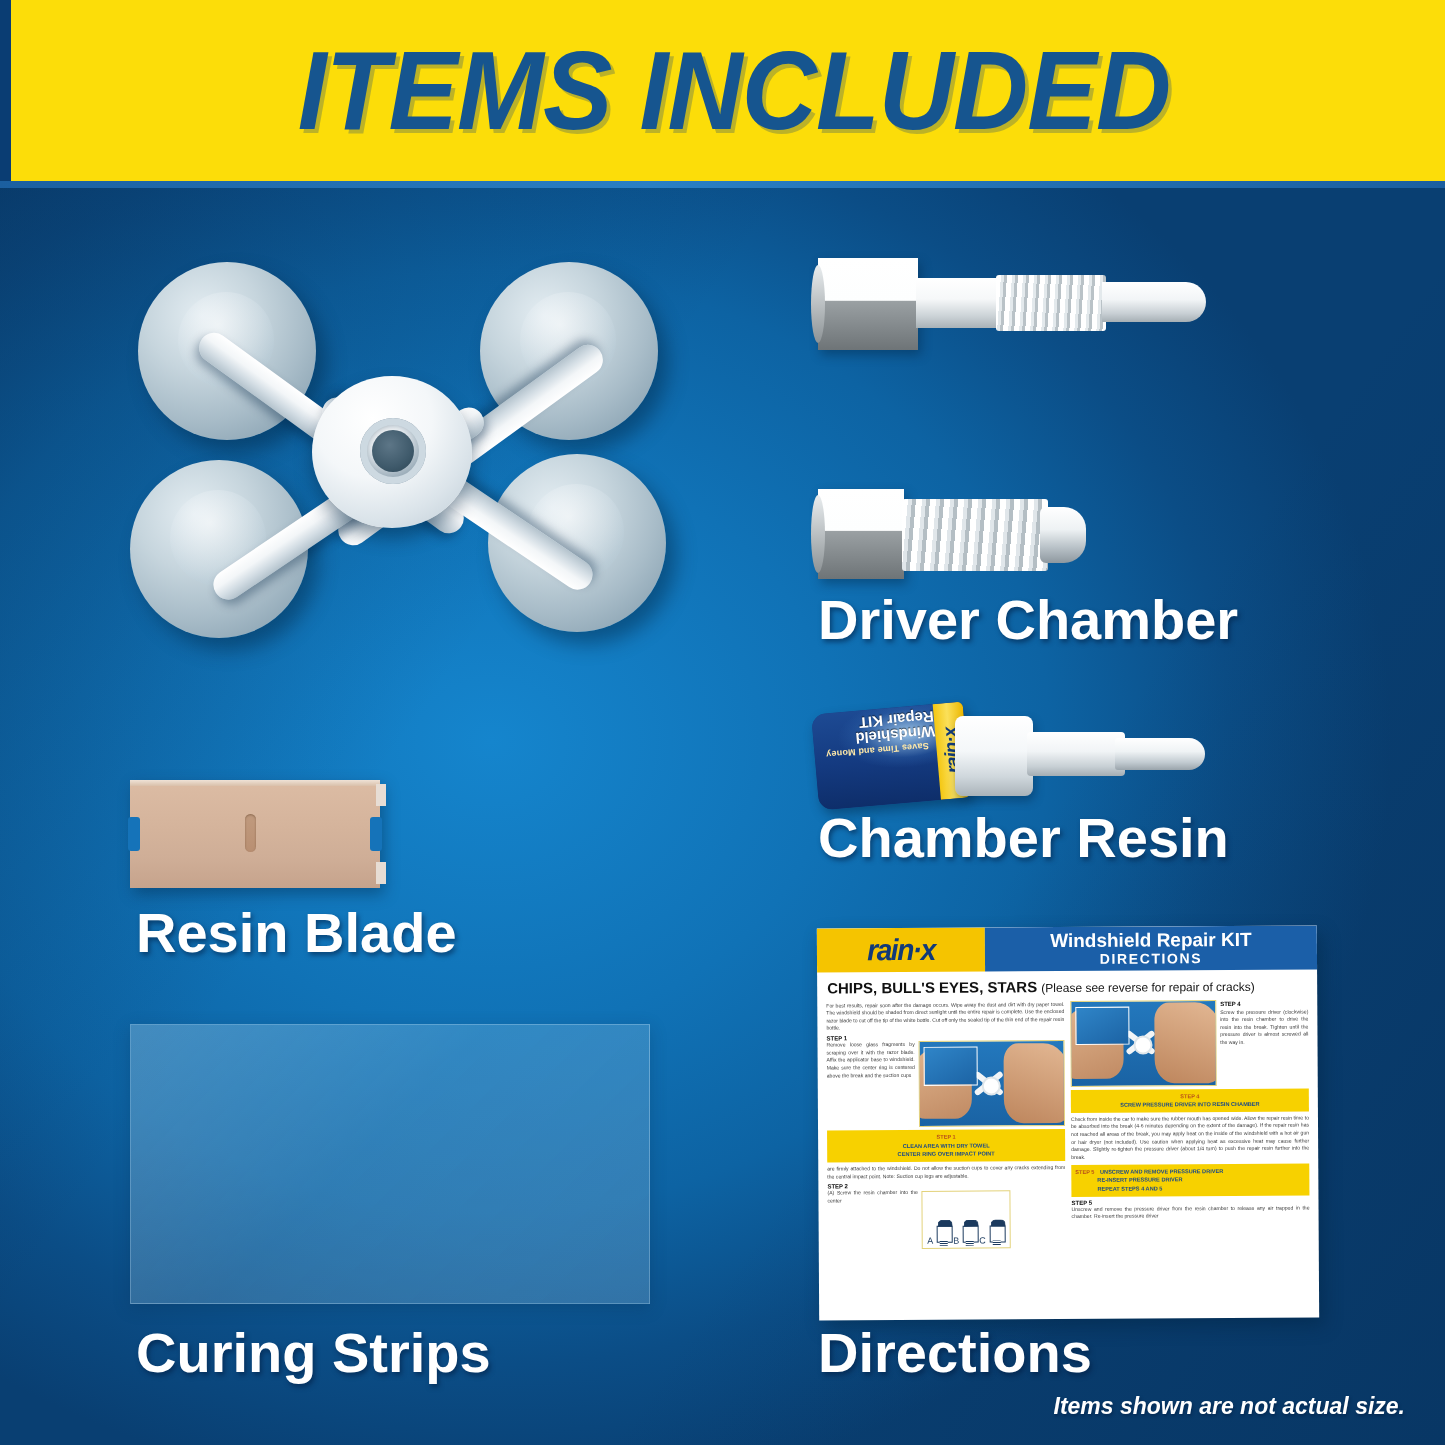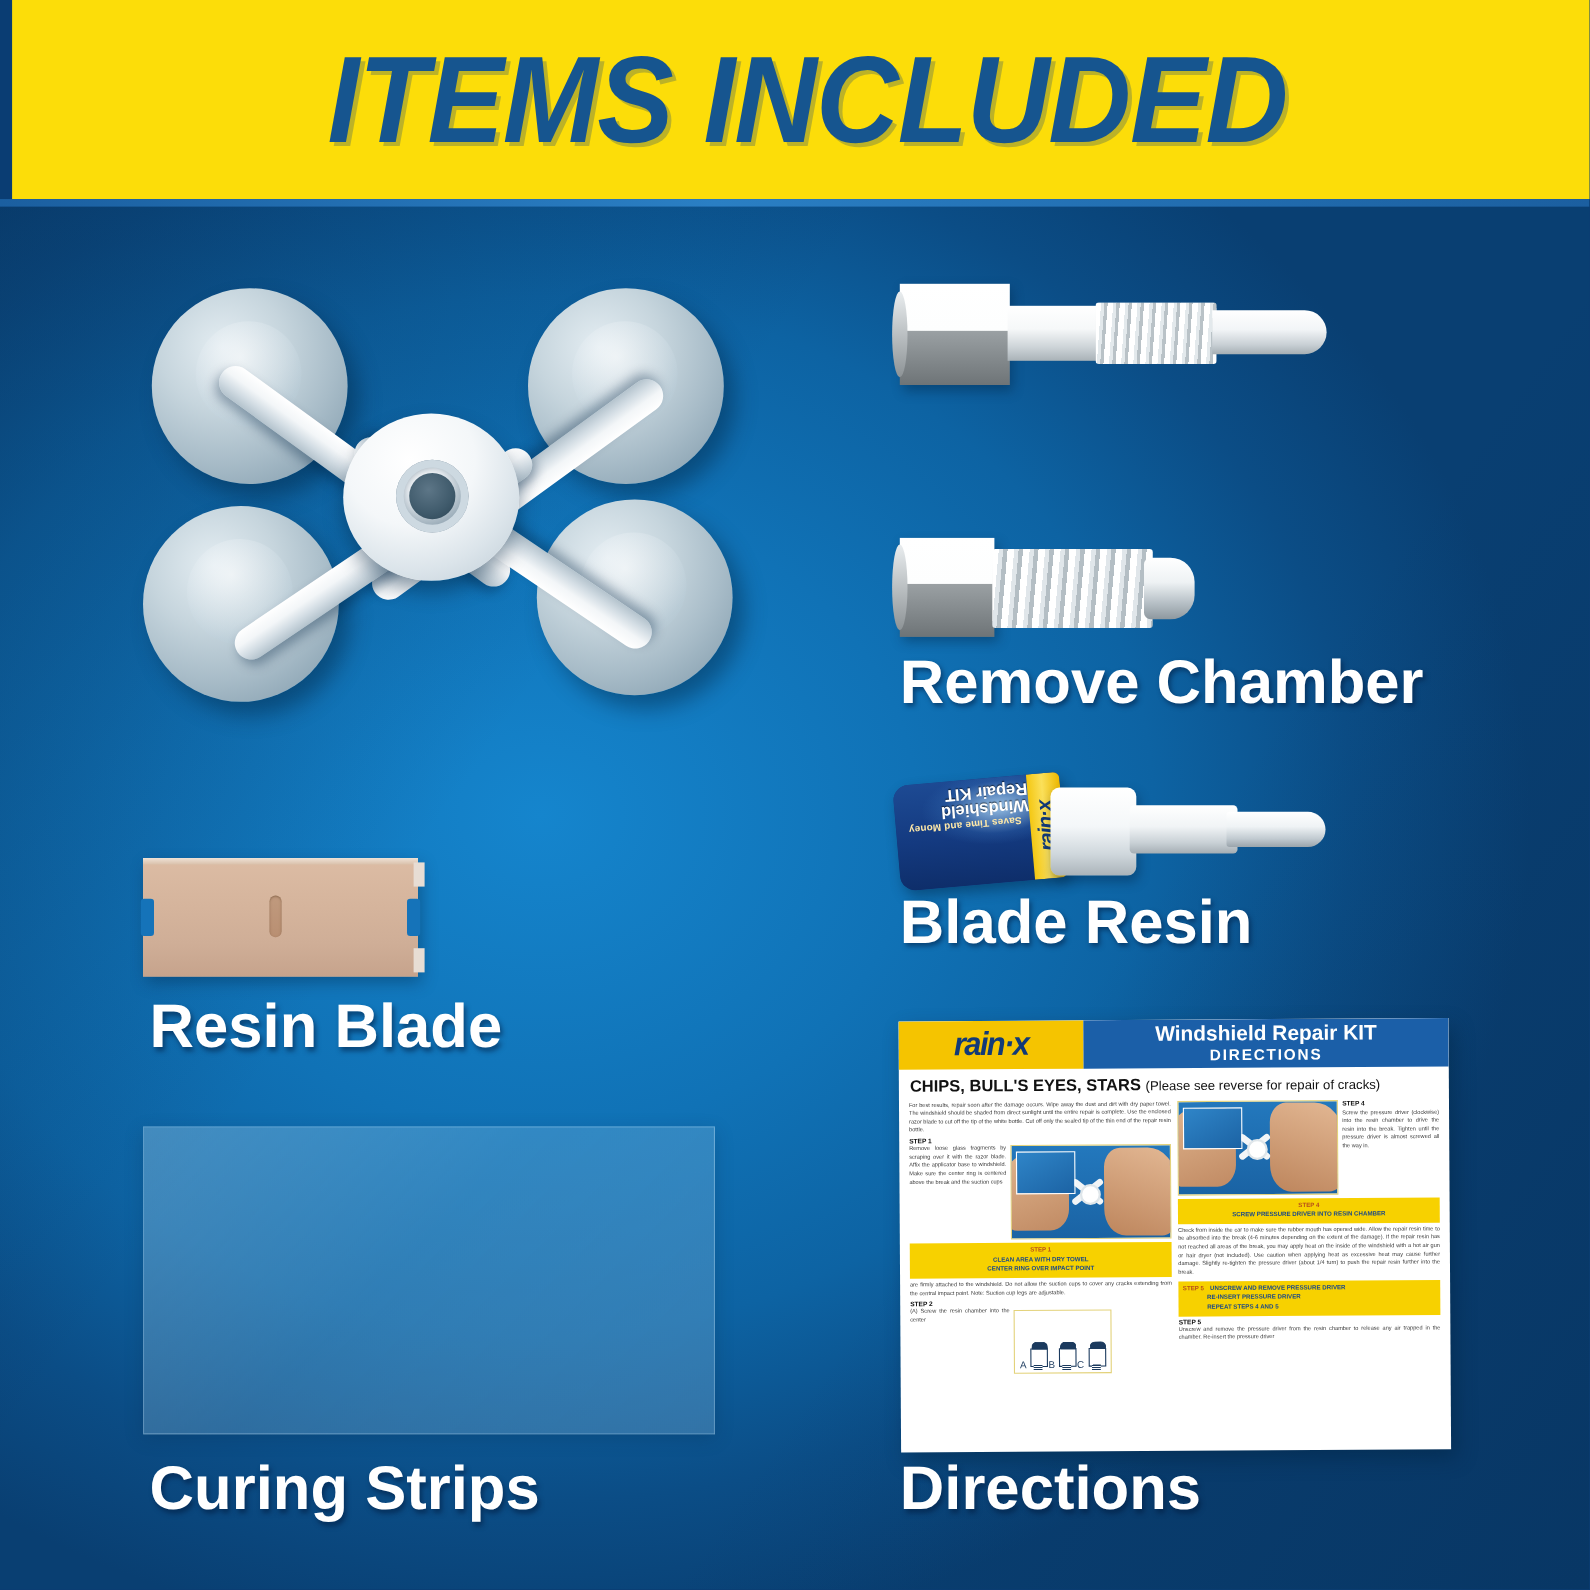--- a/index.html
+++ b/index.html
@@ -371,38 +371,38 @@
     <div class="shank"></div>
     <div class="threads"></div>
     <div class="tip"></div>
   </div>
 
   <div class="art rchamber">
     <div class="rc-head"></div>
     <div class="rc-threads"></div>
     <div class="rc-tip"></div>
   </div>
-  <div class="item-label" style="left:818px;top:592px;">Remove Chamber</div>
+  <div class="item-label" style="left:818px;top:592px;">Driver Chamber</div>
 
   <div class="art resin">
     <div class="bottle">
       <div class="bottle-photo"></div>
       <div class="bottle-txt">
         <div class="bottle-l1">Saves Time and Money</div>
         <div class="bottle-l2">Windshield Repair KIT</div>
       </div>
       <div class="bottle-band">
         <span class="bottle-brand">rain·x</span>
       </div>
     </div>
     <div class="resin-cap"></div>
     <div class="resin-neck"></div>
     <div class="resin-tip"></div>
   </div>
-  <div class="item-label" style="left:818px;top:810px;">Blade Resin</div>
+  <div class="item-label" style="left:818px;top:810px;">Chamber Resin</div>
 
   <div class="sheet">
 
     <div class="sheet-head">
       <div class="sheet-logo">
         <span class="sheet-logo-txt">rain·x</span>
       </div>
       <div class="sheet-head-r">
         <div class="sheet-head-t1">Windshield Repair KIT</div>
         <div class="sheet-head-t2">DIRECTIONS</div>
@@ -499,14 +499,15 @@
           <div style="padding-left:22px;">REPEAT STEPS 4 AND 5</div>
         </div>
         <div class="steplbl">STEP 5</div>
         <div class="tiny">Unscrew and remove the pressure driver from the resin chamber to release any air trapped in the chamber. Re-insert the pressure driver</div>
       </div>
 
     </div>
   </div>
   <div class="item-label" style="left:818px;top:1325px;">Directions</div>
 
+  <div class="disclaimer">Items shown are not actual size.</div>
 
 </div>
 
 </body></html>

